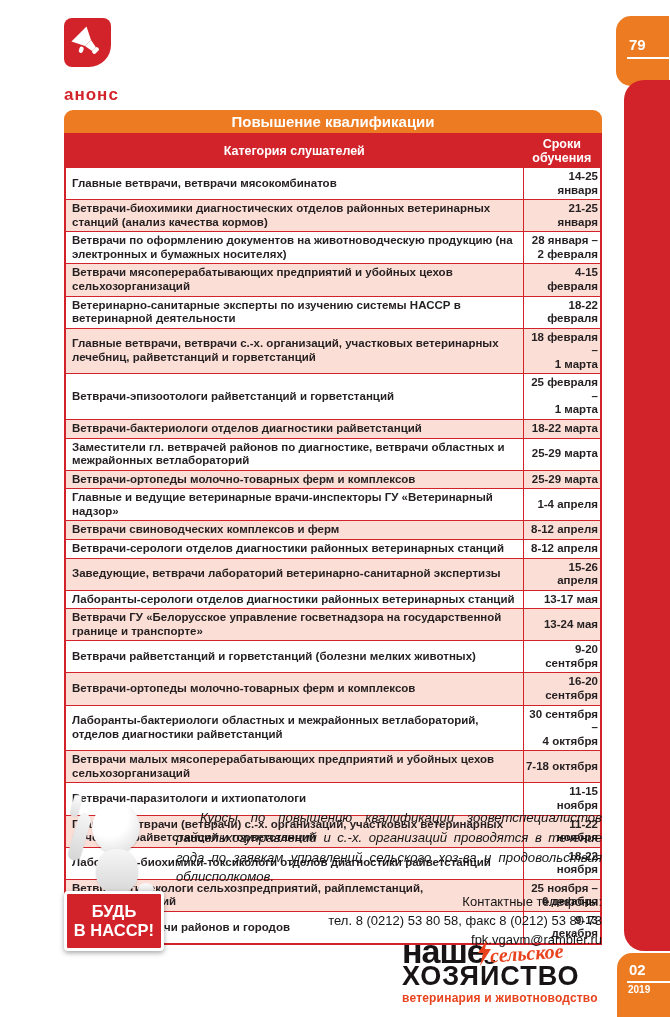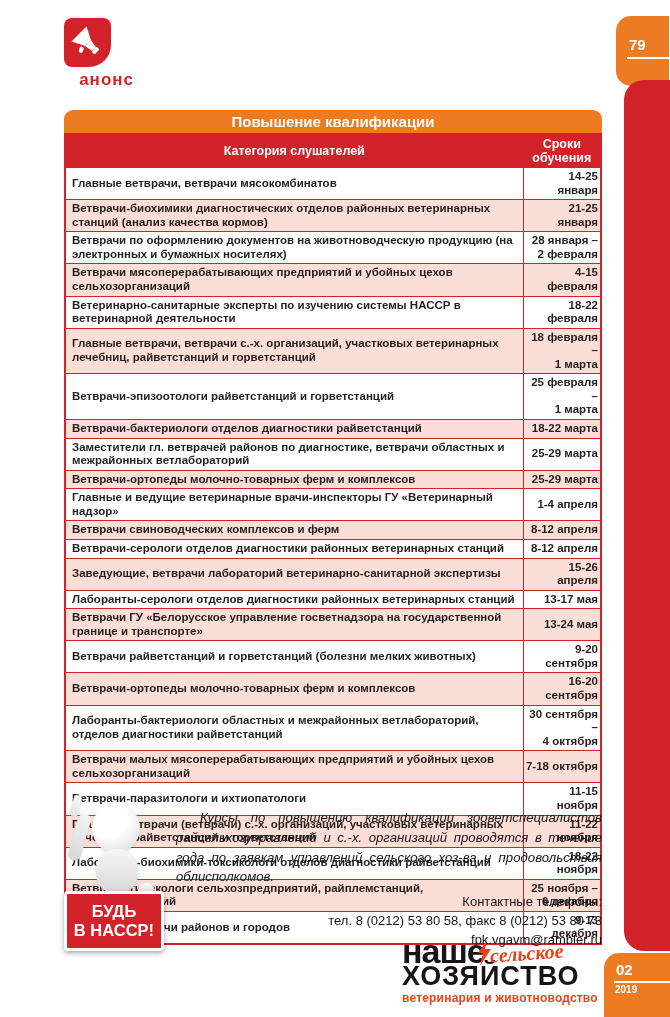--- a/index.html
+++ b/index.html
@@ -10,30 +10,30 @@
   }
   html,body{margin:0;padding:0;}
   body{font-family:"Liberation Sans", sans-serif; background:#fff;}
   .page{position:relative;width:670px;height:1017px;background:#fff;overflow:hidden;}
 
   
   .announce{position:absolute;left:64px;top:18px;width:70px;}
   .announce-icon{width:47px;height:49px;background:var(--red);border-radius:8px 8px 22px 8px;
     display:flex;align-items:center;justify-content:center;}
   .announce-icon svg{transform:rotate(-45deg);}
-  .announce-label{color:var(--red);font-weight:bold;font-size:17px;letter-spacing:1px;margin-top:3px;text-align:right;}
+  .announce-label{color:var(--red);font-weight:bold;font-size:17px;letter-spacing:1px;margin-top:18px;}
 
   
   .tab-top{position:absolute;right:1px;top:16px;width:53px;height:70px;background:var(--orange);
     border-radius:15px 0 0 15px;text-align:center;}
   .tab-top .num{position:absolute;left:13px;top:20px;color:#fff;font-weight:bold;font-size:15px;}
   .tab-top .rule{position:absolute;left:11px;right:0;top:41px;height:2px;background:#fff;}
   .red-strip{position:absolute;right:0;top:80px;width:46px;height:871px;background:var(--red);
     border-radius:20px 0 0 20px;}
-  .tab-bottom{position:absolute;right:0;top:953px;width:66px;height:64px;background:var(--orange);
+  .tab-bottom{position:absolute;right:0;top:953px;width:53px;height:64px;background:var(--orange);
     border-radius:15px 0 0 0;}
   .tab-bottom .num{position:absolute;left:12px;top:8px;color:#fff;font-weight:bold;font-size:15px;}
   .tab-bottom .rule{position:absolute;left:10px;right:0;top:28px;height:2px;background:#fff;}
   .tab-bottom .year{position:absolute;left:11px;top:31px;color:#fff;font-weight:bold;font-size:10px;}
 
   
   .qual{position:absolute;left:64px;top:110px;width:538px;border-radius:7px;}
   .qual-title{background:var(--orange);color:#fff;font-weight:bold;font-size:15px;text-align:center;
     height:23px;line-height:23px;border-radius:9px 9px 0 0;}
   table.qual-table{width:100%;border-collapse:collapse;table-layout:fixed;border:2px solid var(--red);}

